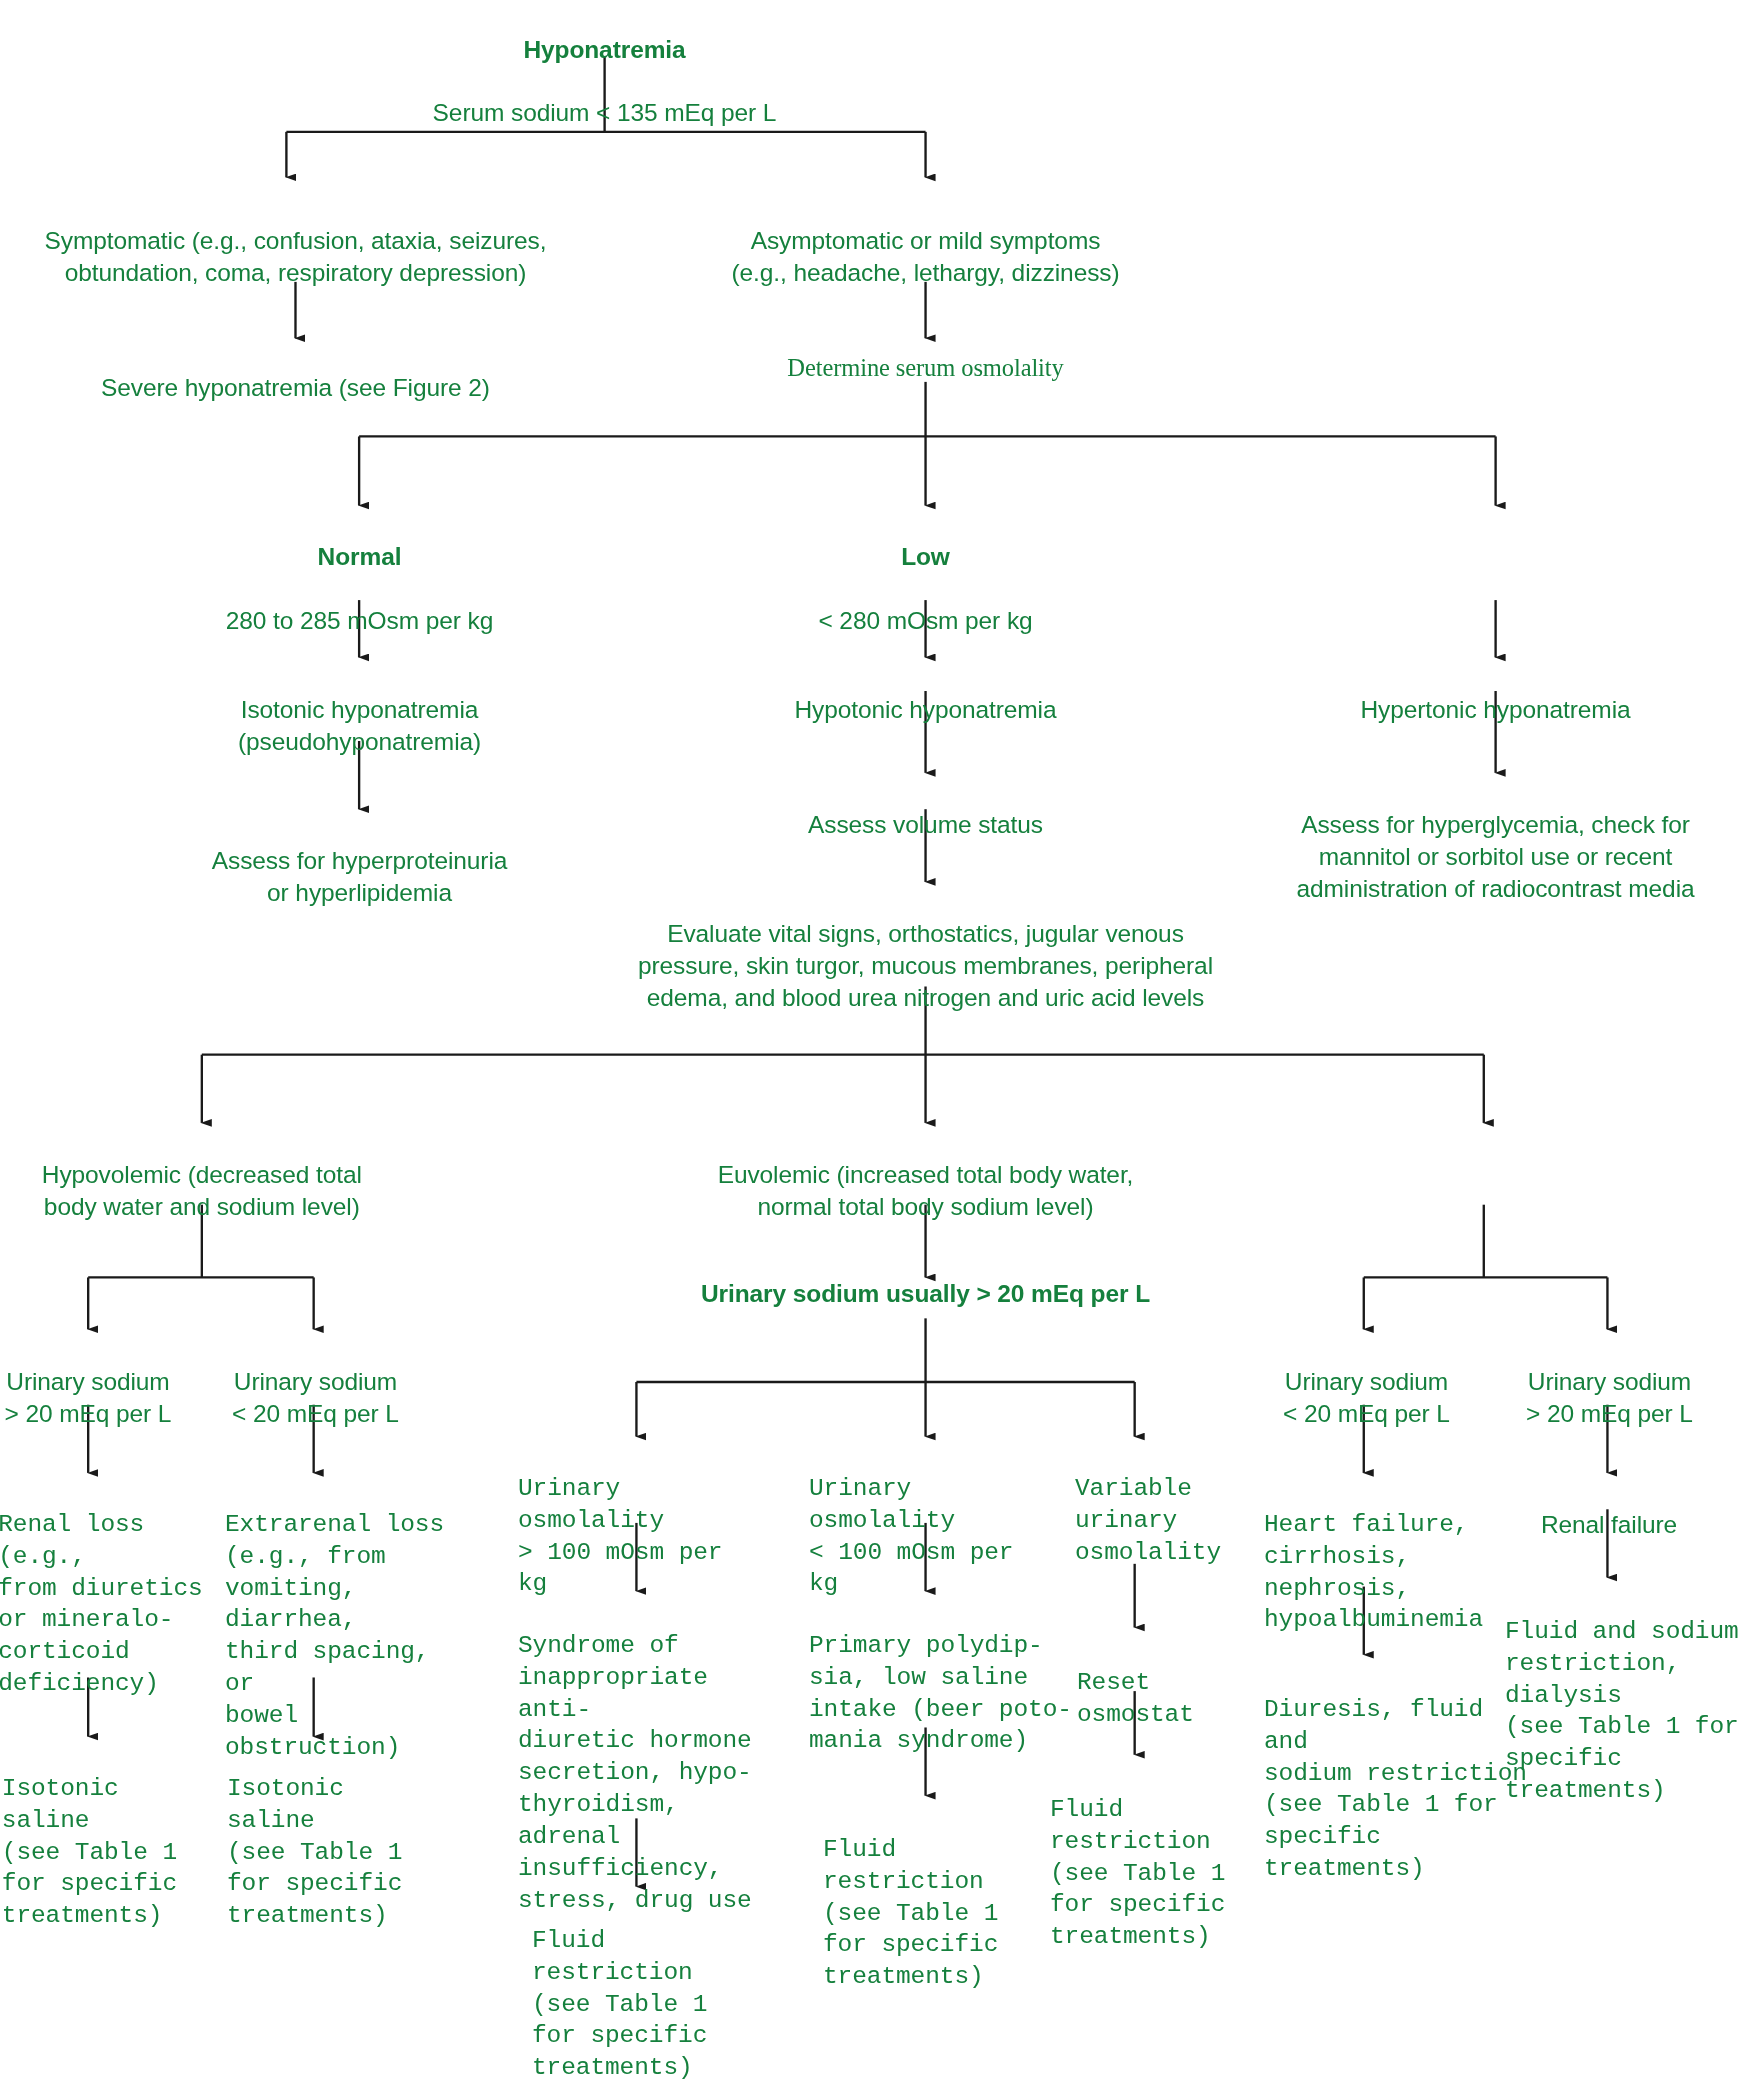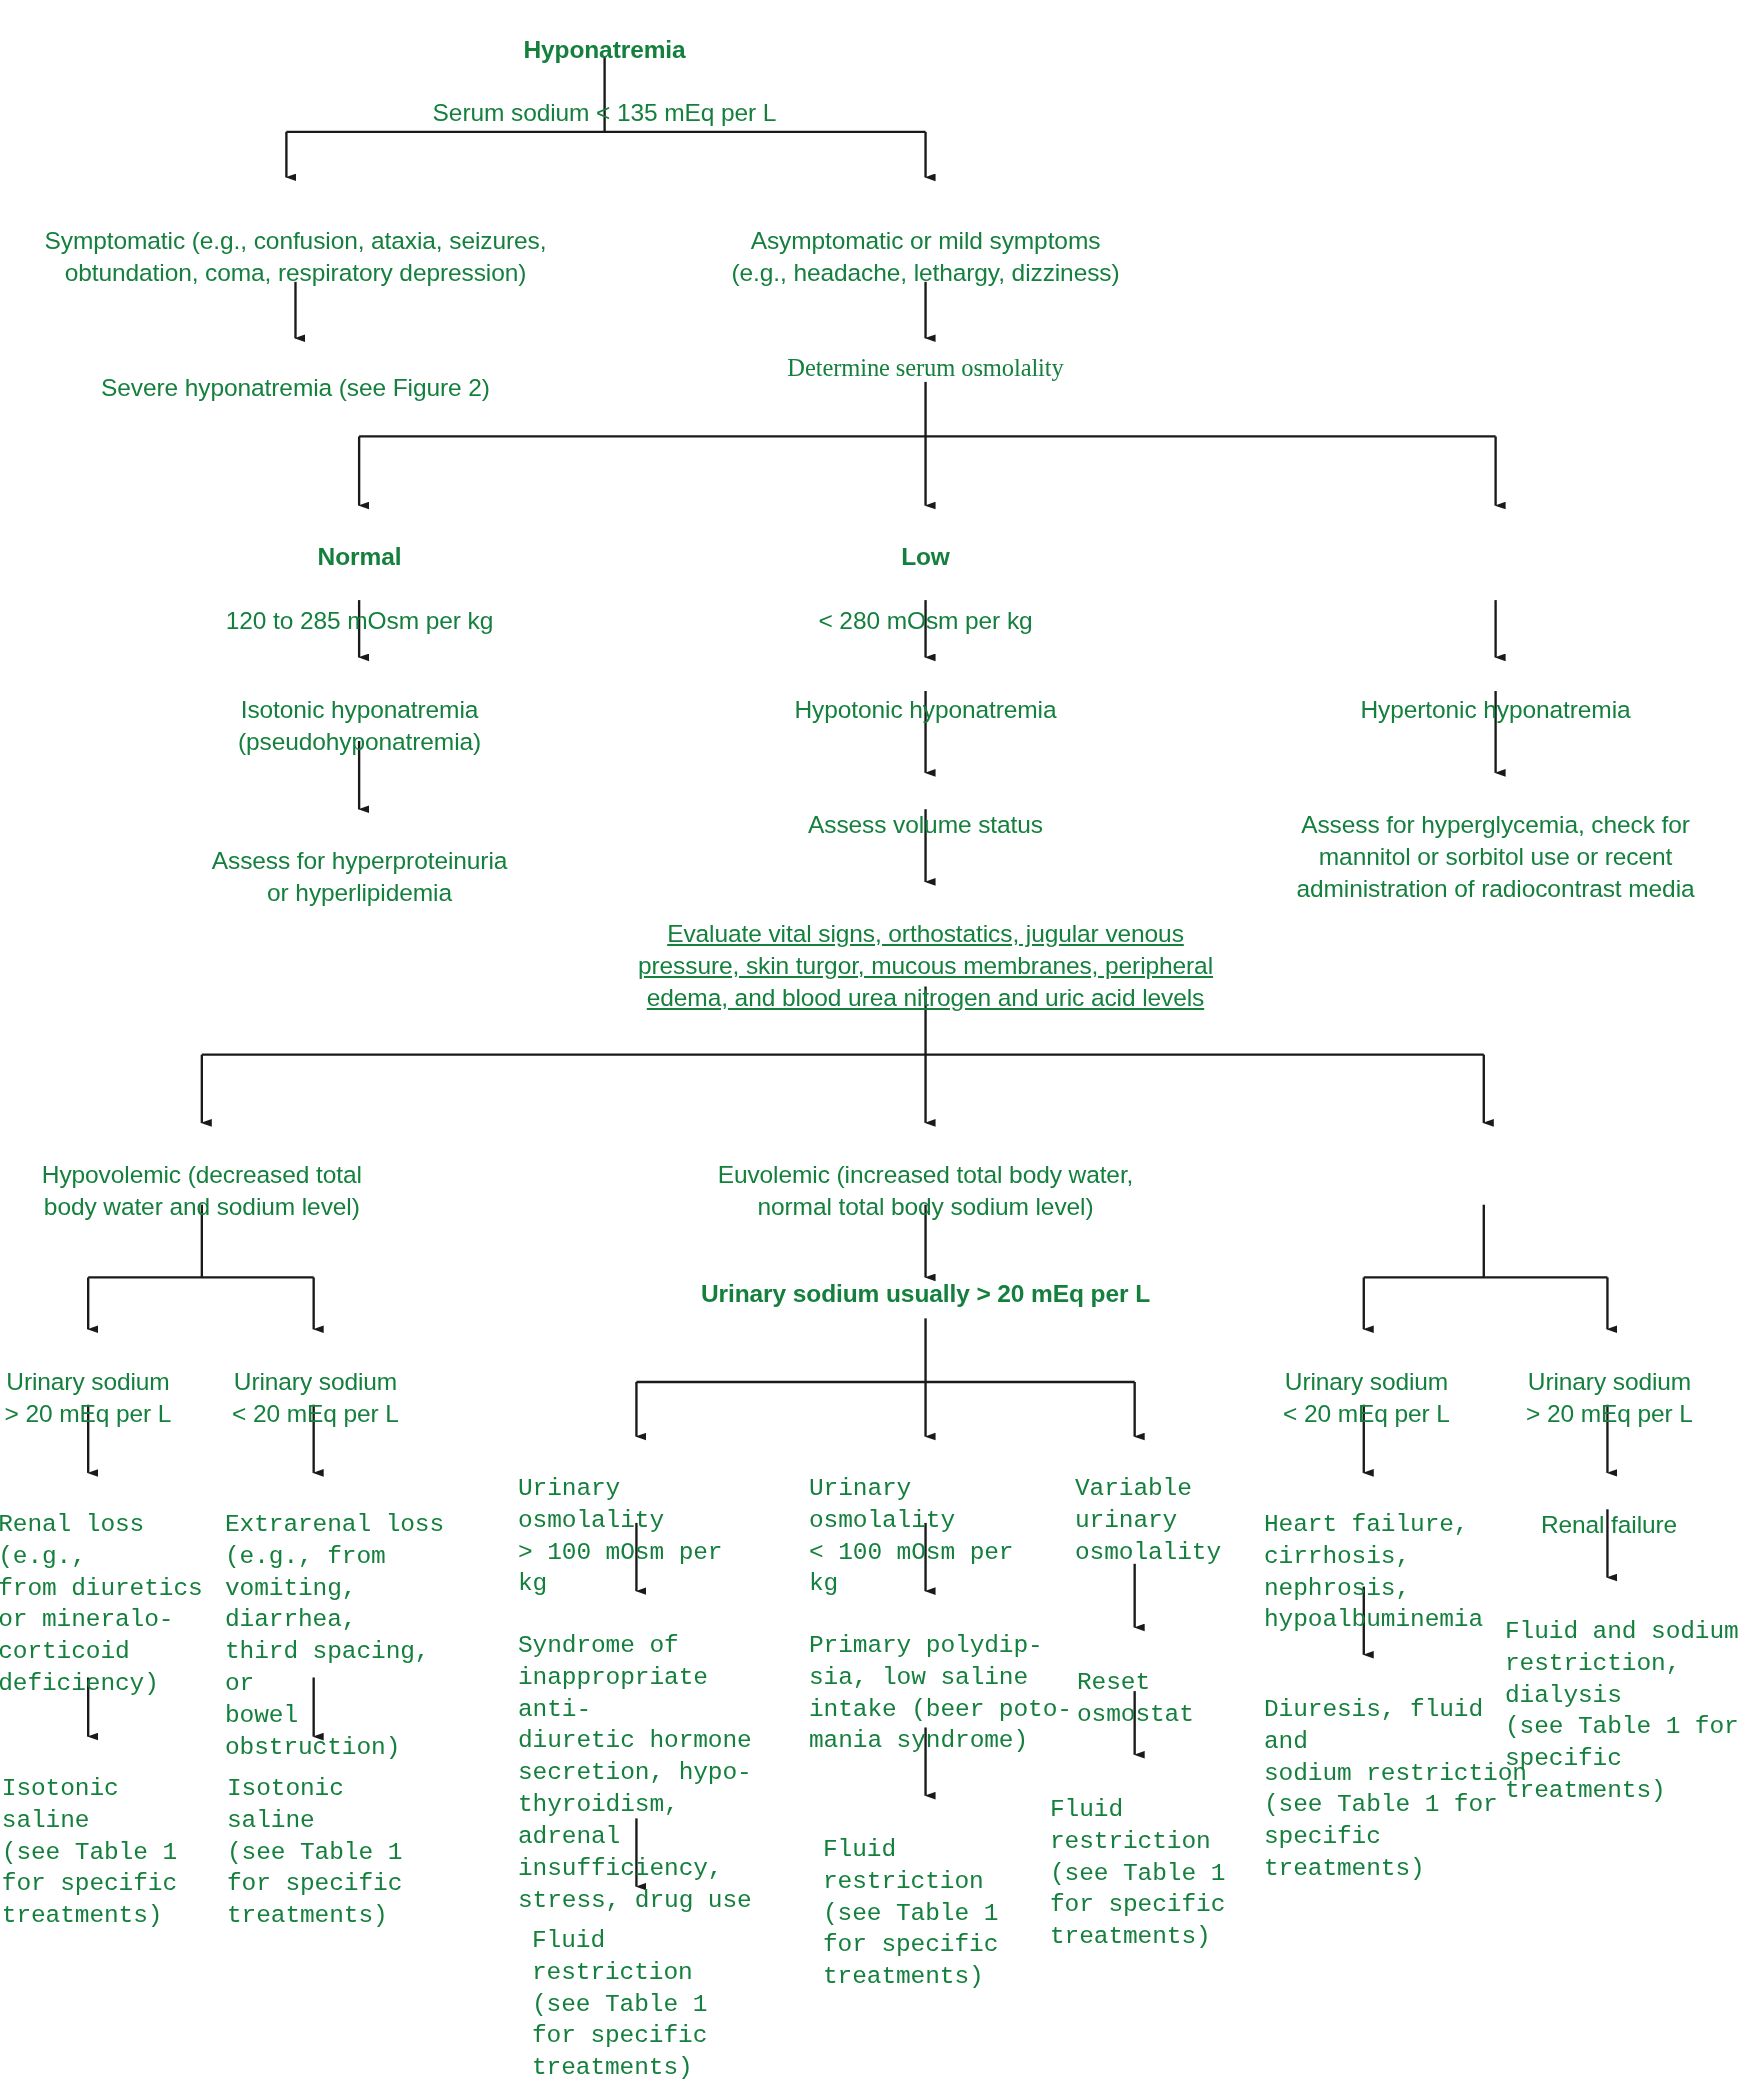--- a/index.html
+++ b/index.html
@@ -137,21 +137,21 @@
   <div class="node center" style="left:50px; top:340px; width:491px;">
     <span class="bd">Severe hyponatremia (see Figure 2)</span>
   </div>
 
   <div class="node center" style="left:698px; top:320px; width:455px;font-family:Liberation Serif, serif;">
     <span class="bd">Determine serum osmolality</span>
   </div>
 
   <div class="node center" style="left:132px; top:509px; width:455px;">
     <span class="hd">Normal</span>
-    <span class="bd">120 to 285 mOsm per kg</span>
+    <span class="bd">280 to 285 mOsm per kg</span>
   </div>
 
   <div class="node center" style="left:698px; top:509px; width:455px;">
     <span class="hd">Low</span>
     <span class="bd">&lt; 280 mOsm per kg</span>
   </div>
 
 
   <div class="node center" style="left:132px; top:662px; width:455px;">
     <span class="bd">Isotonic hyponatremia
@@ -174,21 +174,21 @@
   <div class="node center" style="left:698px; top:777px; width:455px;">
     <span class="bd">Assess volume status</span>
   </div>
 
   <div class="node center" style="left:1232px; top:777px; width:527px;">
     <span class="bd">Assess for hyperglycemia, check for
 mannitol or sorbitol use or recent
 administration of radiocontrast media</span>
   </div>
 
-  <div class="node center" style="left:589px; top:886px; width:673px;text-decoration:underline;">
+  <div class="node center" style="left:589px; top:886px; width:673px;">
     <span class="bd">Evaluate vital signs, orthostatics, jugular venous
 pressure, skin turgor, mucous membranes, peripheral
 edema, and blood urea nitrogen and uric acid levels</span>
   </div>
 
   <div class="node center" style="left:1.8px; top:1127px; width:400px;">
     <span class="bd">Hypovolemic (decreased total
 body water and sodium level)</span>
   </div>
 

